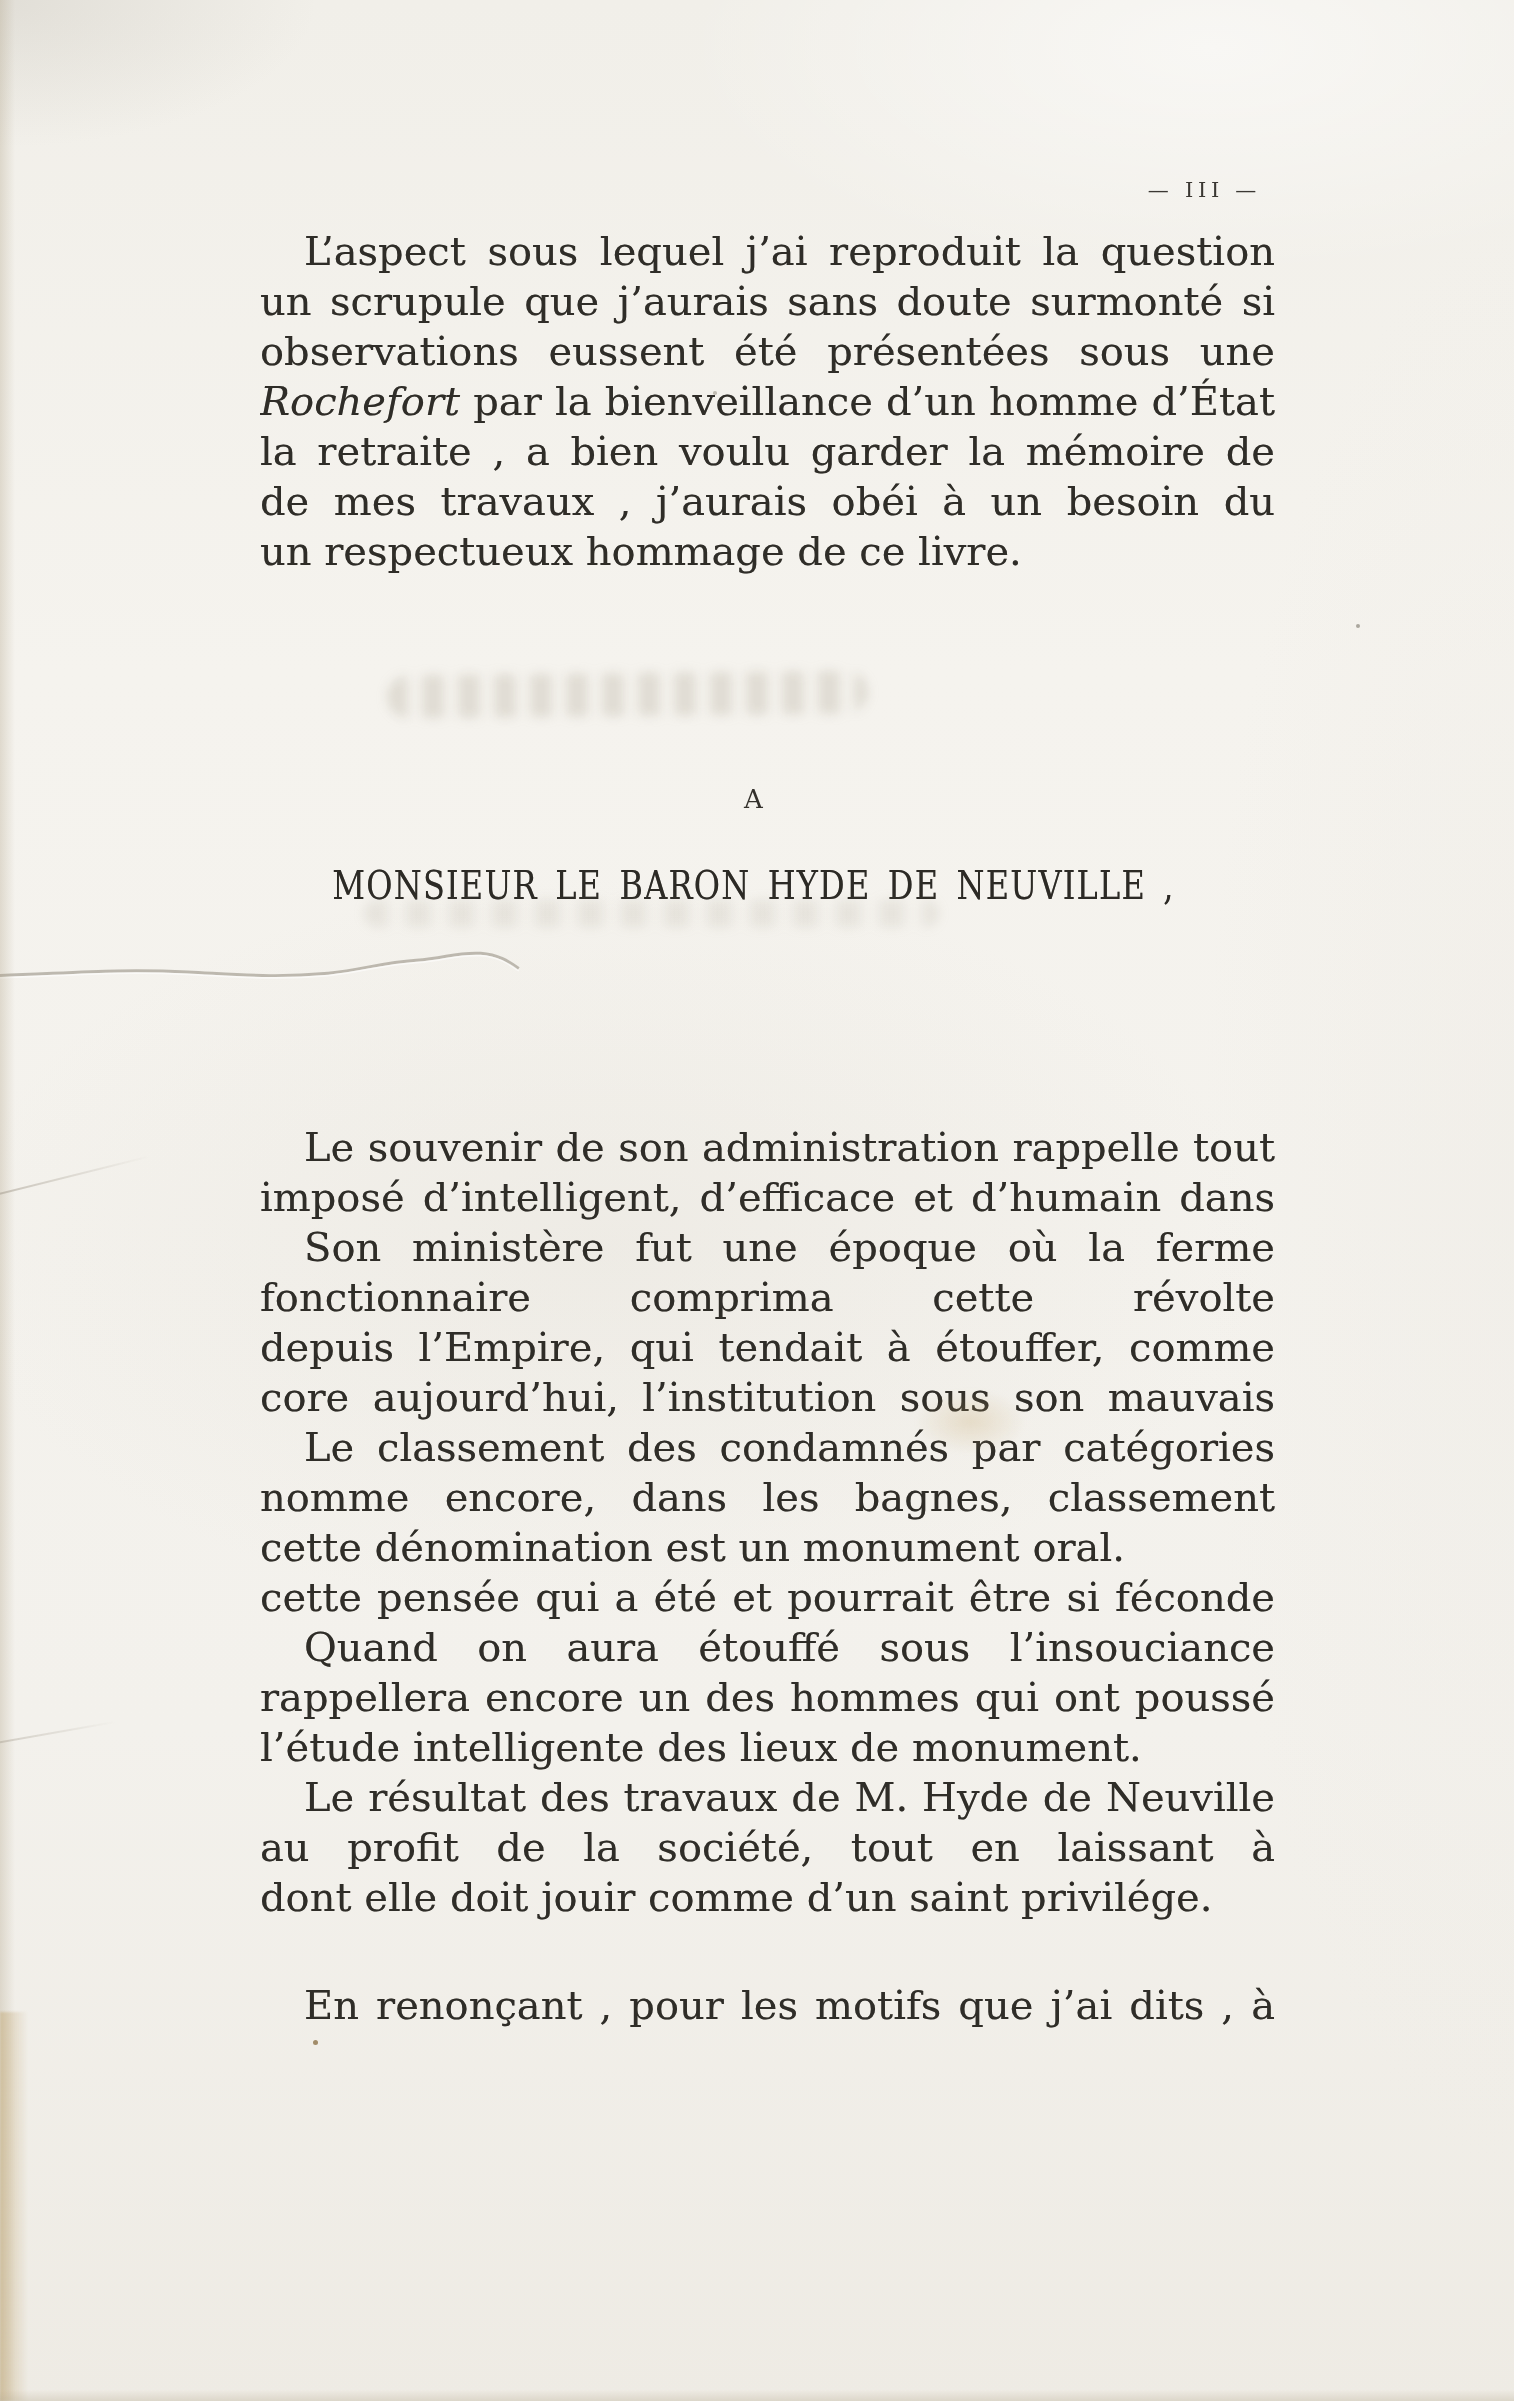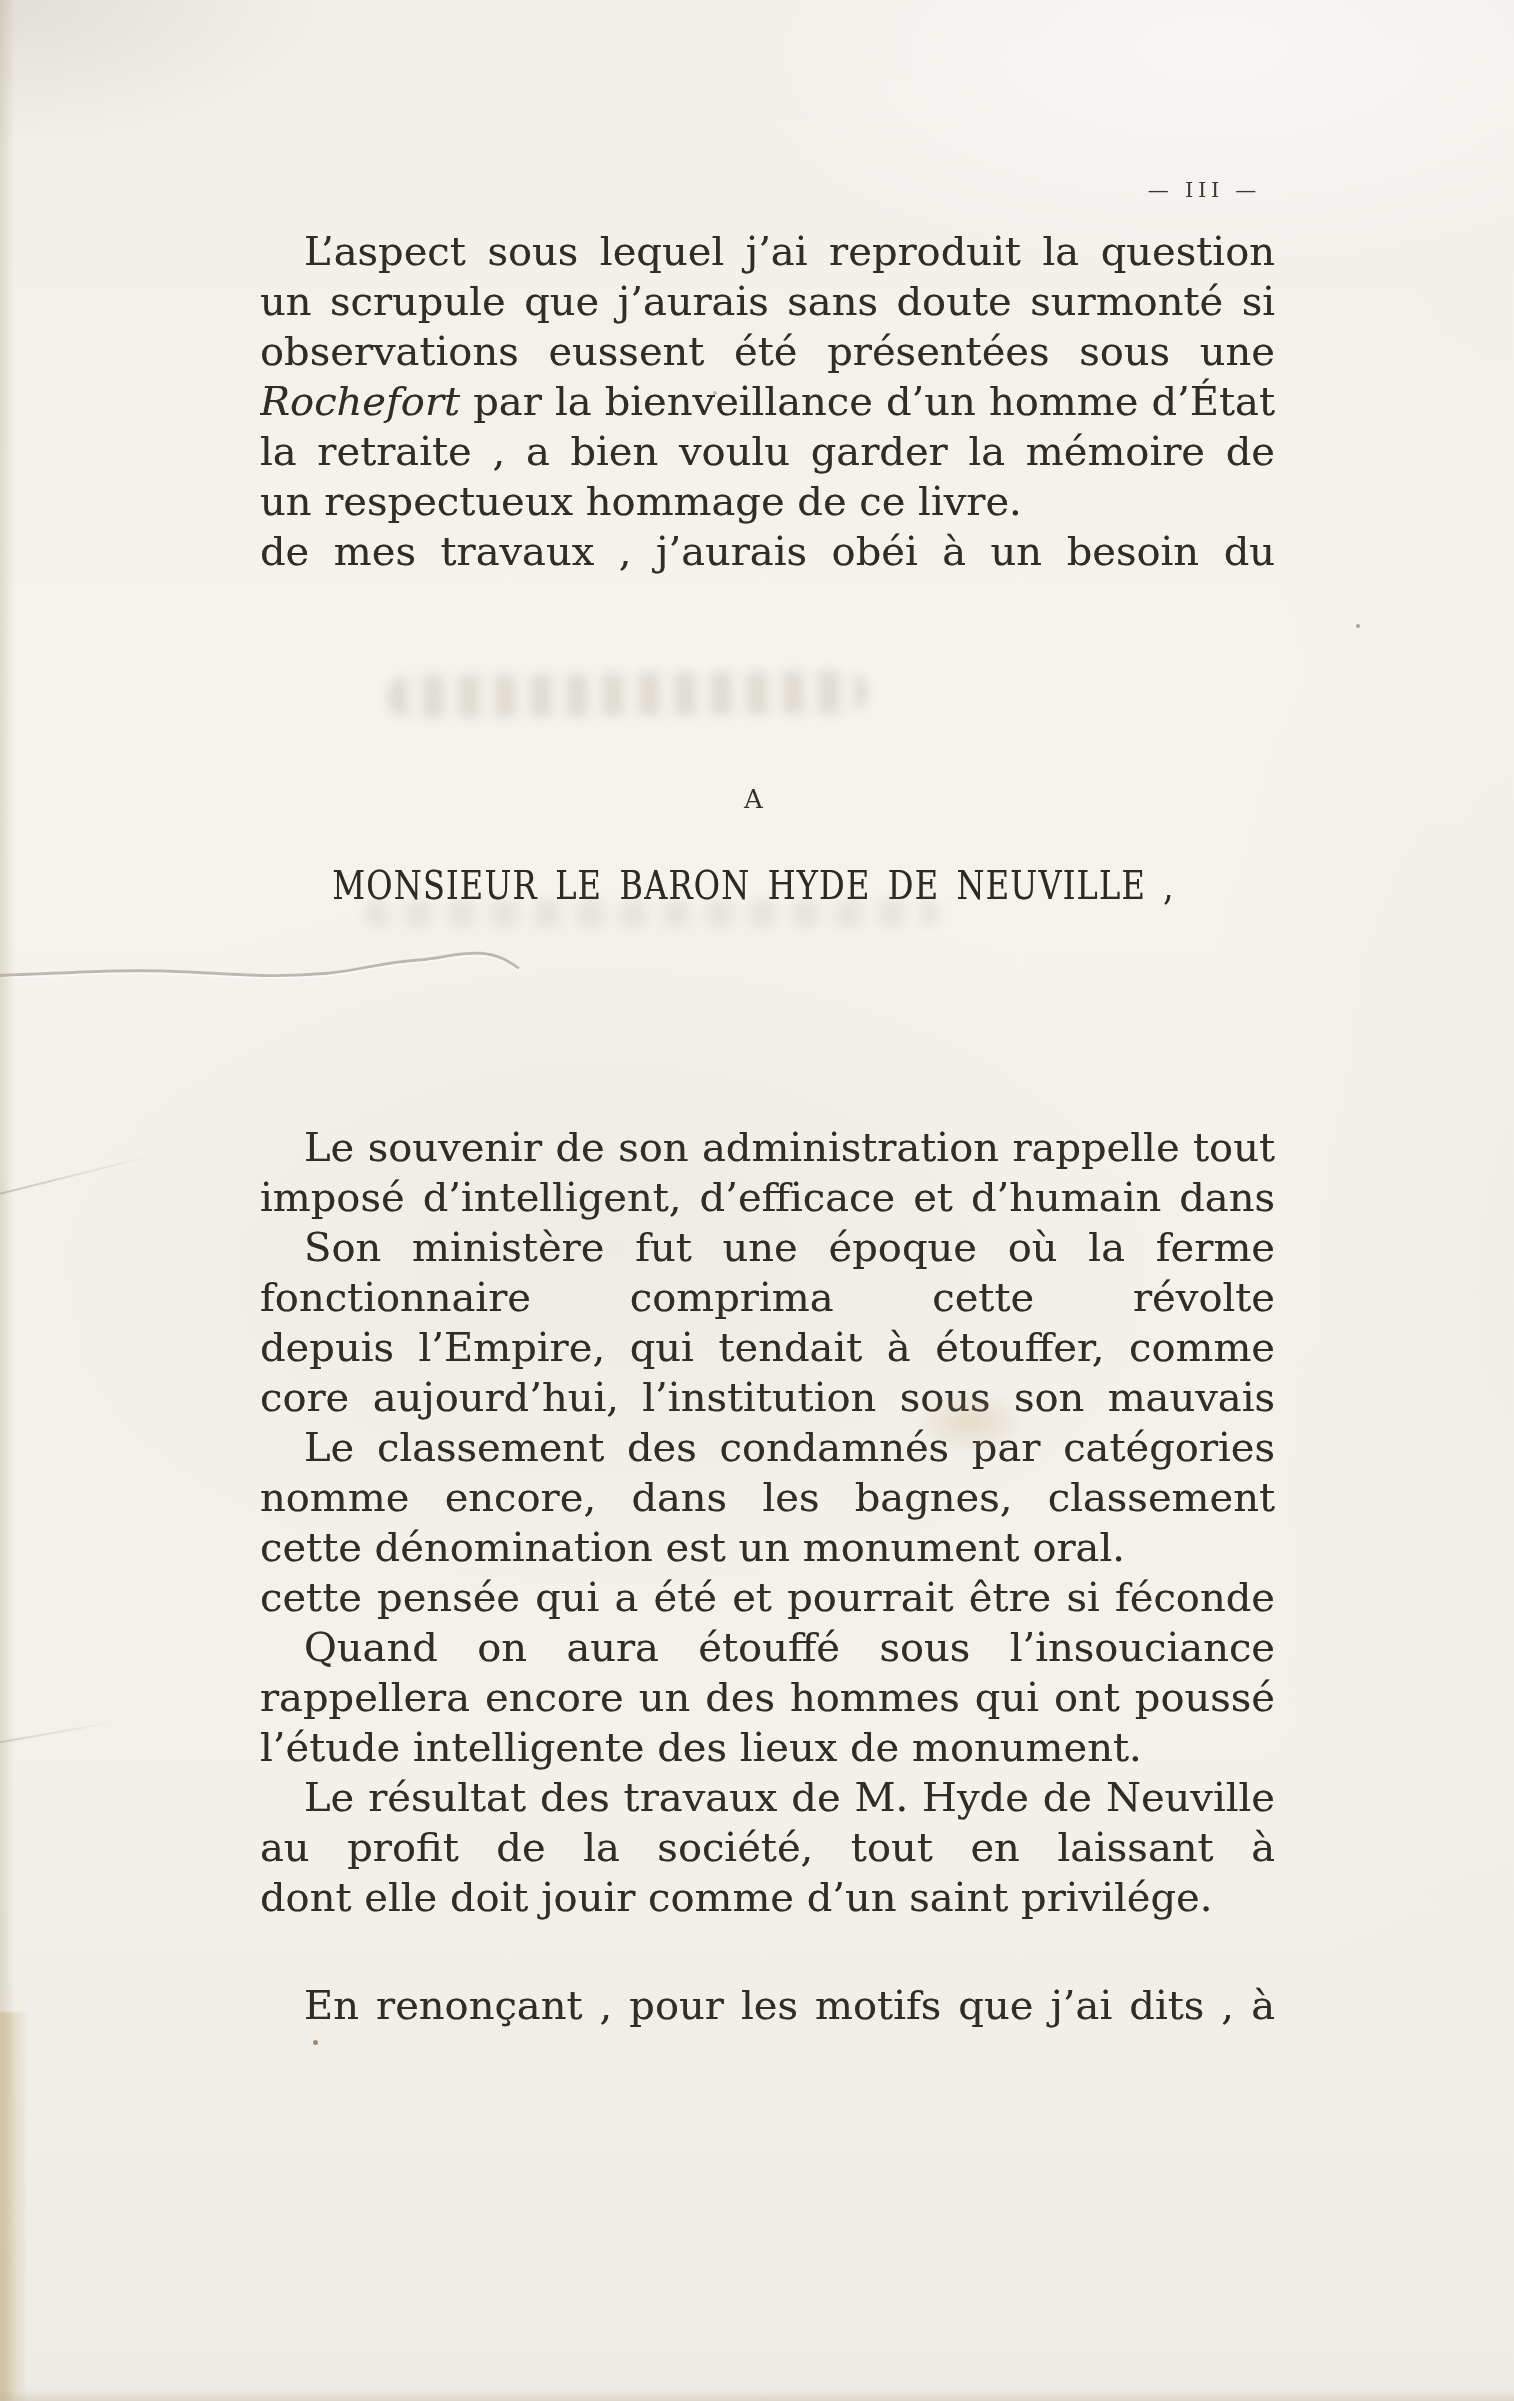--- a/index.html
+++ b/index.html
@@ -79,22 +79,22 @@
 <div class="page">
 
   <div class="pageno">— III —</div>
 
   <div class="para" id="para-top">
       <div class="line indent"><span>L’aspect sous lequel j’ai reproduit la question m’a imposé</span></div>
       <div class="line"><span>un scrupule que j’aurais sans doute surmonté si mes</span></div>
       <div class="line"><span>observations eussent été présentées sous une formule plus</span></div>
       <div class="line"><span class="it">Rochefort</span><span> par la bienveillance d’un homme d’État qui , dans</span></div>
       <div class="line"><span>la retraite , a bien voulu garder la mémoire de quelques-uns</span></div>
+      <div class="line"><span>de mes travaux , j’aurais obéi à un besoin du cœur en faisant</span></div>
       <div class="line last"><span>un respectueux hommage de ce livre.</span></div>
-      <div class="line"><span>de mes travaux , j’aurais obéi à un besoin du cœur en faisant</span></div>
     </div>
 
   <div class="artifact smudge1"></div>
 
   <div class="centered salutation">A</div>
   <div class="centered recipient">MONSIEUR LE BARON HYDE DE NEUVILLE ,</div>
   <div class="artifact smudge2"></div>
 
   <svg class="artifact crease-svg" width="551" height="59" viewBox="0 0 940 100">
     <path d="M0,62 C120,58 200,50 320,56 C420,61 470,66 560,58 C620,52 650,40 710,36 C760,33 775,22 820,24 C850,26 868,38 885,50" fill="none" stroke="#b3aea3" stroke-width="5" opacity="0.85"></path>

